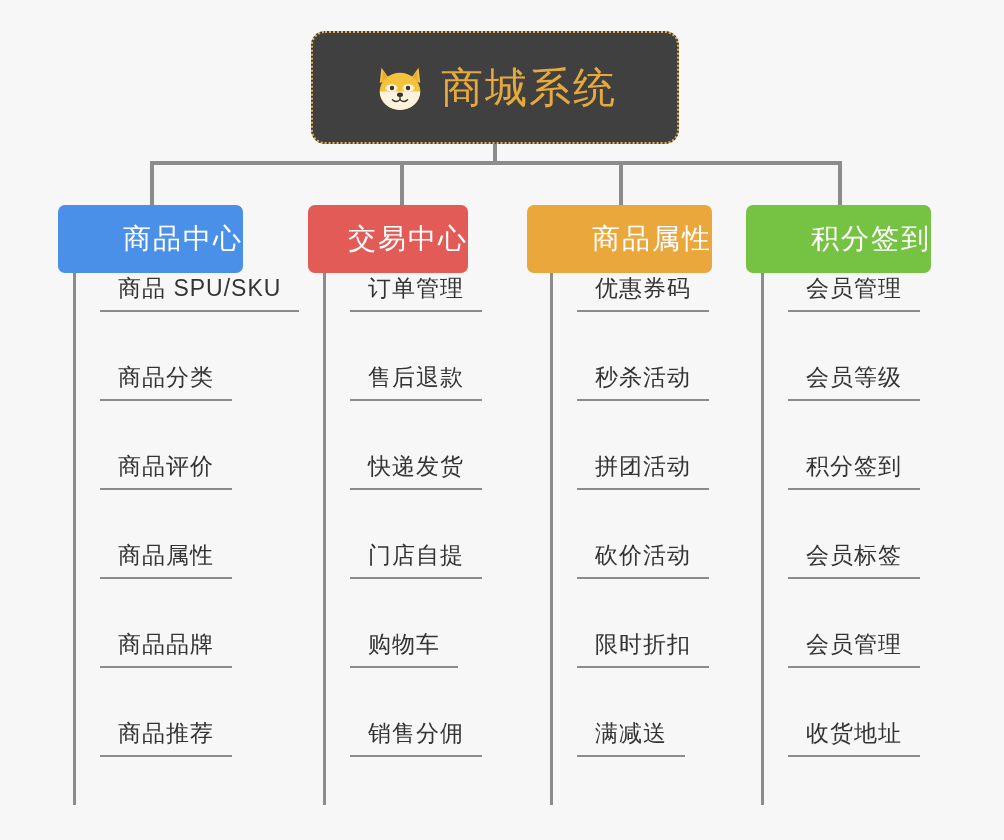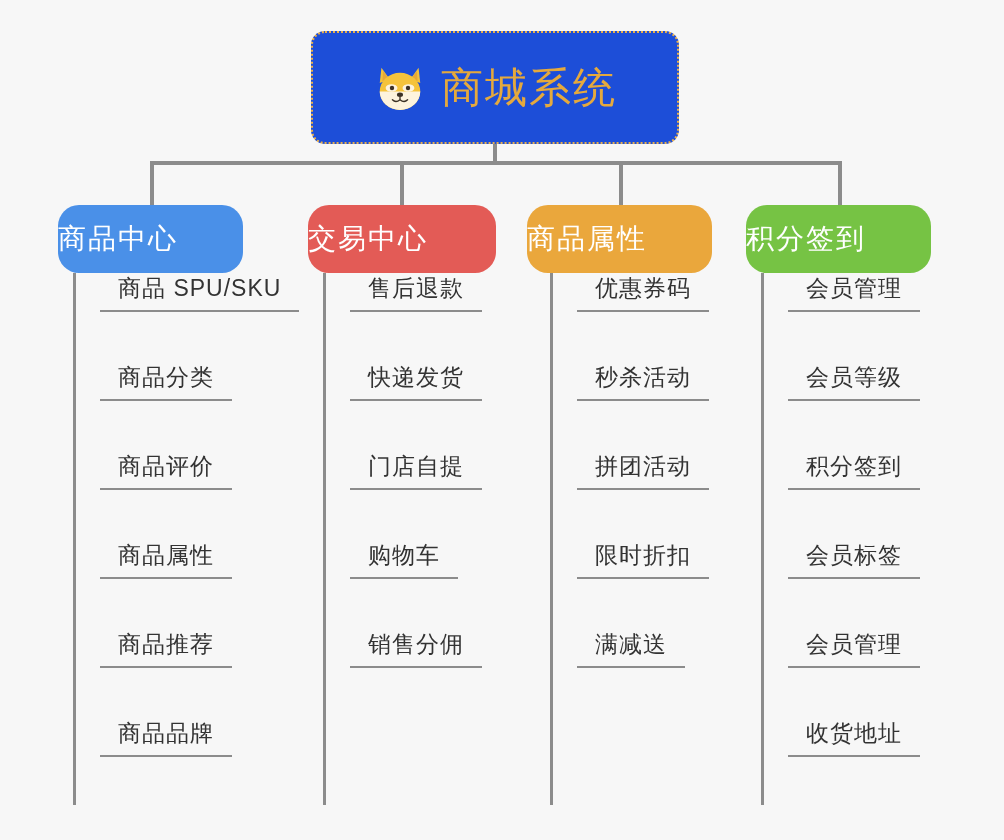--- a/index.html
+++ b/index.html
@@ -21,21 +21,21 @@
   }
 
   
   .root-node {
     position: absolute;
     left: 311px;
     top: 31px;
     width: 368px;
     height: 113px;
     box-sizing: border-box;
-    background: #1d4ed8;
+    background: #404040;
     border: 2px dotted #eab04a;
     border-radius: 14px;
     display: flex;
     align-items: center;
     justify-content: center;
     gap: 14px;
   }
   .root-emoji {
     font-size: 44px;
     line-height: 1;
@@ -73,24 +73,24 @@
     width: 4px;
     height: 44px;
   }
 
   
   .cat-box {
     position: absolute;
     top: 205px;
     height: 68px;
     box-sizing: border-box;
-    border-radius: 21px;
+    border-radius: 7px;
     display: flex;
     align-items: center;
-    justify-content: flex-start;
+    justify-content: flex-end;
   }
   .cat-label {
     color: #ffffff;
     font-size: 28px;
     letter-spacing: 2px;
     white-space: nowrap;
   }
 
   
   .column {
@@ -165,31 +165,34 @@
         <div class="leaf">
           <div class="leaf-inner"><span class="leaf-label">商品分类</span></div>
         </div>
         <div class="leaf">
           <div class="leaf-inner"><span class="leaf-label">商品评价</span></div>
         </div>
         <div class="leaf">
           <div class="leaf-inner"><span class="leaf-label">商品属性</span></div>
         </div>
         <div class="leaf">
+          <div class="leaf-inner"><span class="leaf-label">商品品牌</span></div>
+        </div>
+        <div class="leaf">
           <div class="leaf-inner"><span class="leaf-label">商品推荐</span></div>
         </div>
-        <div class="leaf">
-          <div class="leaf-inner"><span class="leaf-label">商品品牌</span></div>
-        </div>
-      </div>
-      <div class="cat-box" style="left: 308px; width: 188px; background: rgb(227, 91, 86);">
+      </div>
+      <div class="cat-box" style="left: 308px; width: 160px; background: rgb(227, 91, 86);">
         <span class="cat-label">交易中心</span>
       </div>
       <div class="column" style="left: 323px;">
         <div class="col-trunk" style="height: 532px;"></div>
+        <div class="leaf">
+          <div class="leaf-inner"><span class="leaf-label">订单管理</span></div>
+        </div>
         <div class="leaf">
           <div class="leaf-inner"><span class="leaf-label">售后退款</span></div>
         </div>
         <div class="leaf">
           <div class="leaf-inner"><span class="leaf-label">快递发货</span></div>
         </div>
         <div class="leaf">
           <div class="leaf-inner"><span class="leaf-label">门店自提</span></div>
         </div>
         <div class="leaf">
@@ -205,20 +208,23 @@
       <div class="column" style="left: 542px; margin-left: 8px;">
         <div class="col-trunk" style="height: 532px;"></div>
         <div class="leaf">
           <div class="leaf-inner"><span class="leaf-label">优惠券码</span></div>
         </div>
         <div class="leaf">
           <div class="leaf-inner"><span class="leaf-label">秒杀活动</span></div>
         </div>
         <div class="leaf">
           <div class="leaf-inner"><span class="leaf-label">拼团活动</span></div>
+        </div>
+        <div class="leaf">
+          <div class="leaf-inner"><span class="leaf-label">砍价活动</span></div>
         </div>
         <div class="leaf">
           <div class="leaf-inner"><span class="leaf-label">限时折扣</span></div>
         </div>
         <div class="leaf">
           <div class="leaf-inner"><span class="leaf-label">满减送</span></div>
         </div>
       </div>
       <div class="cat-box" style="left: 746px; width: 185px; background: rgb(118, 195, 68);">
         <span class="cat-label">积分签到</span>

